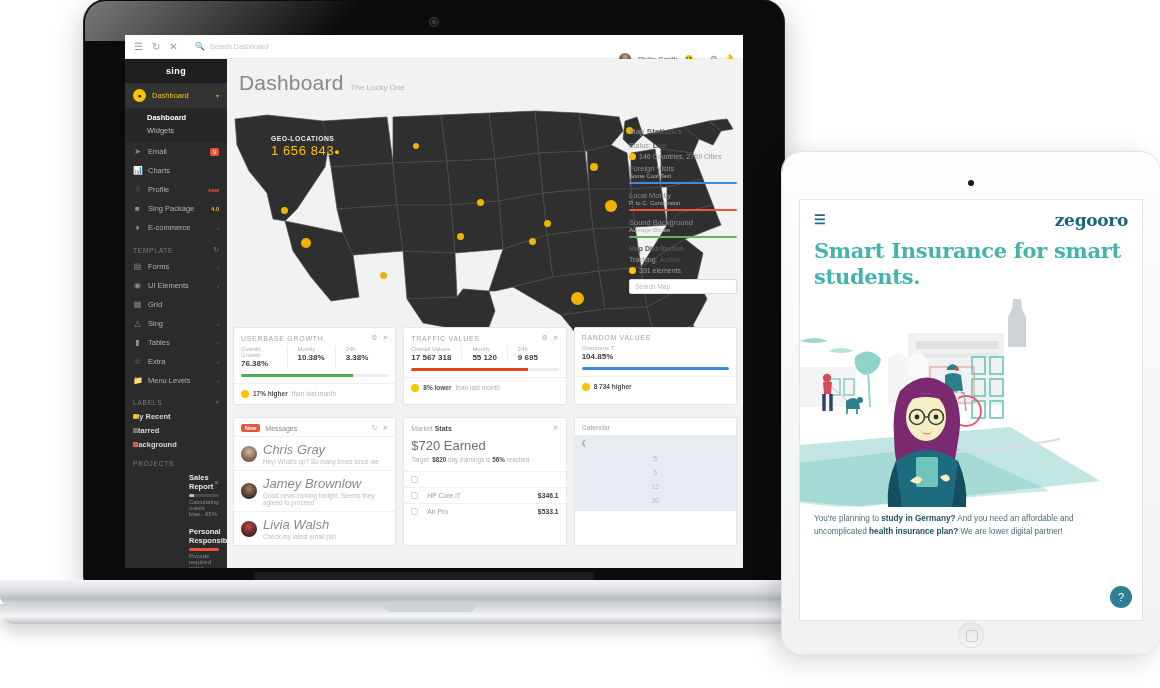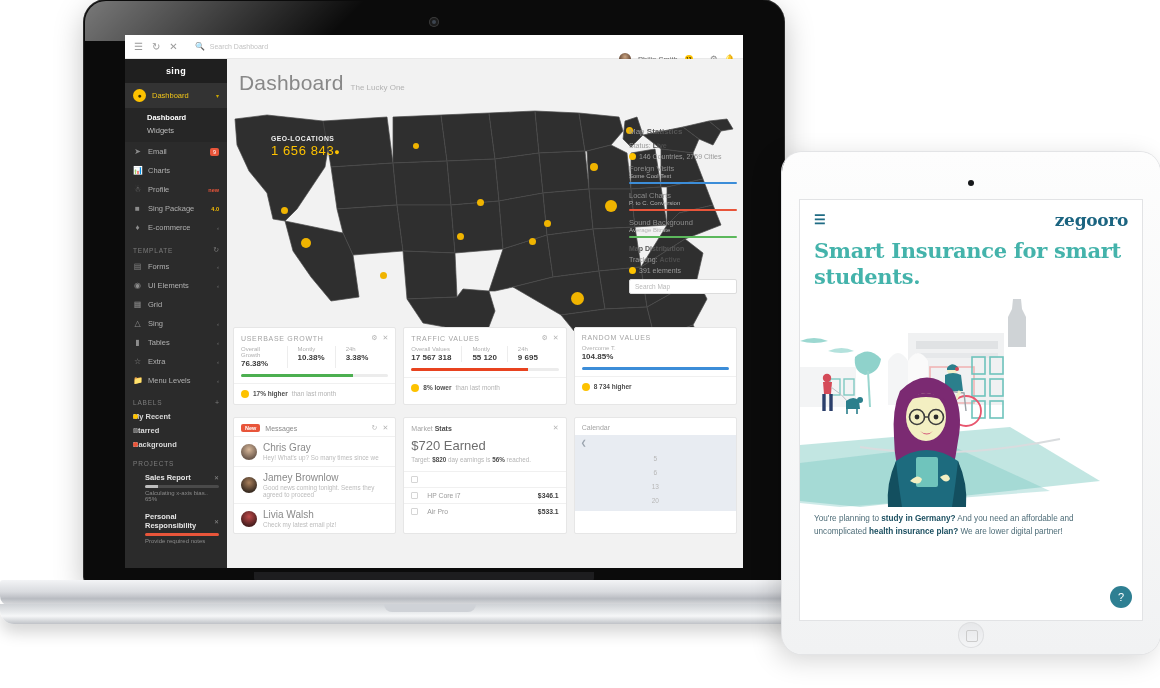--- a/index.html
+++ b/index.html
@@ -100,21 +100,21 @@
   .vtag{ color:#fdc200; font-size:5.5px; font-weight:bold; vertical-align:super; }
 
   .sb-head{ display:flex; align-items:center; padding:9px 8px 3px 8px; }
   .sb-head .t{ font-size:6.5px; color:#7c7c7c; letter-spacing:.8px; flex:1; }
   .sb-head .x{ font-size:7px; color:#7c7c7c; }
 
   .lab{ display:flex; align-items:center; gap:5px; padding:2.5px 8px; }
   .lab .dot{ width:5px; height:5px; border-radius:50%; }
   .lab .lt{ font-size:7.5px; color:#d8d8d8; font-weight:bold; }
 
-  .proj{ padding:3px 8px 7px 20px; }
+  .proj{ padding:3px 8px 7px 20px;margin-left:44px; }
   .proj .pr{ display:flex; align-items:center; }
   .proj .pn{ font-size:7.5px; color:#e6e6e6; font-weight:bold; flex:1; }
   .proj .px{ font-size:6px; color:#8a8a8a; }
   .bar{ height:2.5px; background:#4a4a4a; margin-top:3px; border-radius:2px; overflow:hidden; }
   .bar i{ display:block; height:100%; }
   .proj .sub{ font-size:6px; color:#8a8a8a; margin-top:2.5px; display:block; }
 
   
   .content{ flex:1; background:#f2f2f2; position:relative; overflow:hidden; }
   .pg-title{ padding:12px 0 2px 12px; display:flex; align-items:baseline; gap:7px; }
@@ -161,21 +161,21 @@
   .prog{ height:2.5px; background:#ececec; margin:0 7px; border-radius:2px; overflow:hidden;}
   .prog i{ display:block; height:100%; }
   .foot{ display:flex; align-items:center; gap:4px; padding:6px 7px 6px 7px;
          border-top:1px solid #f0f0f0; margin-top:6px; font-size:6.5px; color:#b3b3b3; }
   .foot b{ color:#4d4d4d; }
   .emo{ width:8px; height:8px; border-radius:50%; background:#fdc200; display:inline-block; }
 
   .cards2{ position:absolute; left:0; top:358px; right:0; display:flex; gap:7px; padding:0 6px; }
   .msg{ display:flex; gap:6px; align-items:center; padding:5px 7px; border-top:1px solid #f0f0f0; }
   .msg .pic{ width:16px; height:16px; border-radius:50%; flex:0 0 16px; position:relative; }
-  .msg .nm{ font-size:10px; color:#8a8a8a; }
+  .msg .nm{ font-size:13px; color:#8a8a8a;font-style:italic; }
   .msg .tx{ font-size:6.3px; color:#bcbcbc; margin-top:1px; }
   .newpill{ background:#e8553a; color:#fff; font-size:5.5px; font-weight:bold;
             padding:1px 4px; border-radius:2px; margin-right:5px; }
 
   .earn{ font-size:13px; color:#6e6e6e; font-weight:400; padding:2px 7px 0 7px; }
   .earnsub{ font-size:6.3px; color:#b5b5b5; padding:3px 7px 8px 7px; }
   .earnsub b{ color:#4d4d4d; }
   .trow{ display:flex; align-items:center; padding:4px 7px; border-top:1px solid #f0f0f0; font-size:6.8px; }
   .cb{ width:7px; height:7px; border:1px solid #d5d5d5; border-radius:1px; margin-right:9px; flex:0 0 7px;}
   .trow .tn{ color:#9a9a9a; flex:1; }
@@ -462,21 +462,21 @@
               <div class="srow">
                 <span class="sdot"></span><span>146 Countries, 2759 Cities</span>
               </div>
 
               <div class="metric">
                 <div class="mt">Foreign Visits</div>
                 <div class="ms">Some Cool Text</div>
                 <div class="ml" style="background:#3c8dd8"></div>
               </div>
               <div class="metric">
-                <div class="mt">Local Charts</div>
+                <div class="mt">Local Montly</div>
                 <div class="ms">P. to C. Conversion</div>
                 <div class="ml" style="background:#e8553a"></div>
               </div>
               <div class="metric">
                 <div class="mt">Sound Background</div>
                 <div class="ms">Average Bitrate</div>
                 <div class="ml" style="background:#5cb85c"></div>
               </div>
 
               <div class="srow" style="margin-top:7px;color:#555;font-weight:bold">Map Distribution</div>

